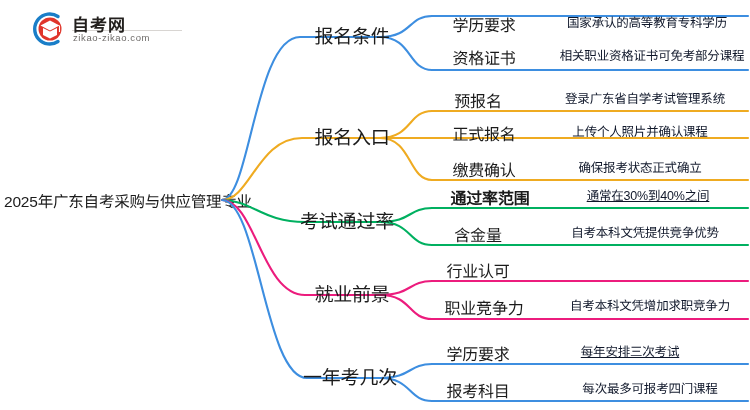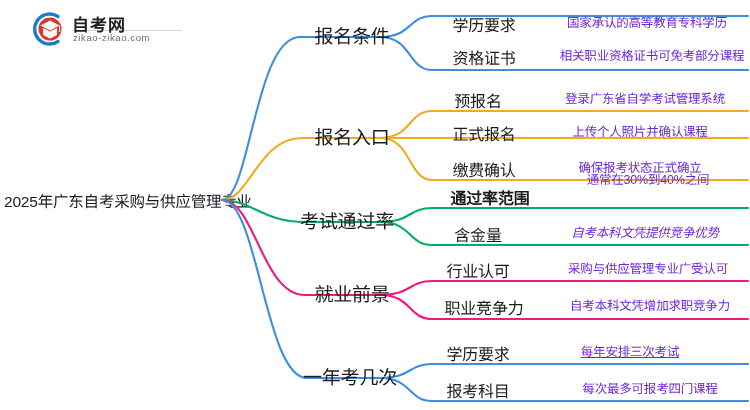--- a/index.html
+++ b/index.html
@@ -97,21 +97,21 @@
     font-size: 16px;
     color: #1b1b1b;
     white-space: nowrap;
     letter-spacing: -0.2px;
     text-align: center;
     transform: translateX(-50%);
   }
   .lvl4 {
     position: absolute;
     font-size: 12.5px;
-    color: #6d28d9;
+    color: #0f172a;
     white-space: nowrap;
     letter-spacing: -0.2px;
     text-align: center;
     transform: translateX(-50%);
   }
 </style>
 </head>
 <body>
 
 <div id="stage">
@@ -187,22 +187,21 @@
   <div class="lvl3" style="left:478px; top:341px;">学历要求</div>
   <div class="lvl3" style="left:478px; top:378px;">报考科目</div>
 
   <div class="lvl4" style="left:647px; top:12px;">国家承认的高等教育专科学历</div>
   <div class="lvl4" style="left:652px; top:45px;">相关职业资格证书可免考部分课程</div>
 
   <div class="lvl4" style="left:645px; top:88px;">登录广东省自学考试管理系统</div>
   <div class="lvl4" style="left:640px; top:121px;">上传个人照片并确认课程</div>
   <div class="lvl4" style="left:640px; top:157px;">确保报考状态正式确立</div>
 
-  <div class="lvl4" style="left:648px; top:169px;">通常在30%到40%之间</div>
-  <div class="lvl4" style="left:645px; top:222px;font-style:italic;">自考本科文凭提供竞争优势</div>
-
-  <div class="lvl4" style="left:648px; top:258px;">采购与供应管理专业广受认可</div>
+  <div class="lvl4" style="left:648px; top:185px;text-decoration:underline;">通常在30%到40%之间</div>
+  <div class="lvl4" style="left:645px; top:222px;">自考本科文凭提供竞争优势</div>
+
   <div class="lvl4" style="left:650px; top:295px;">自考本科文凭增加求职竞争力</div>
 
   <div class="lvl4" style="left:630px; top:341px;text-decoration:underline;">每年安排三次考试</div>
   <div class="lvl4" style="left:650px; top:378px;">每次最多可报考四门课程</div>
 
 </div>
 
 </body></html>

